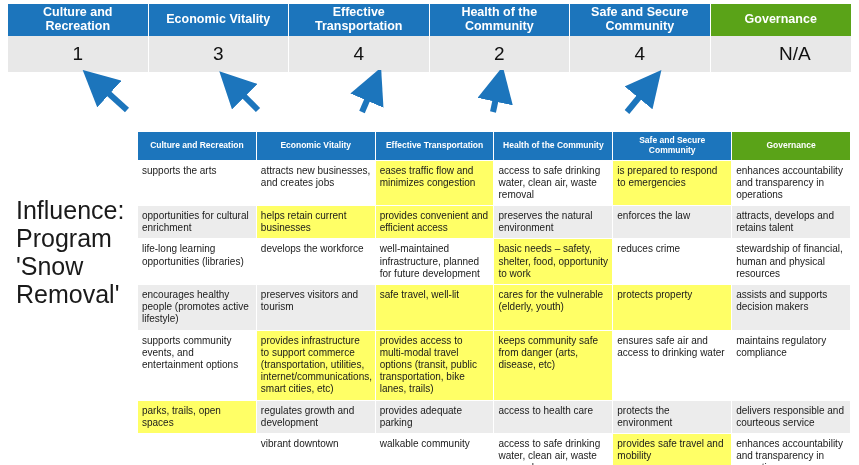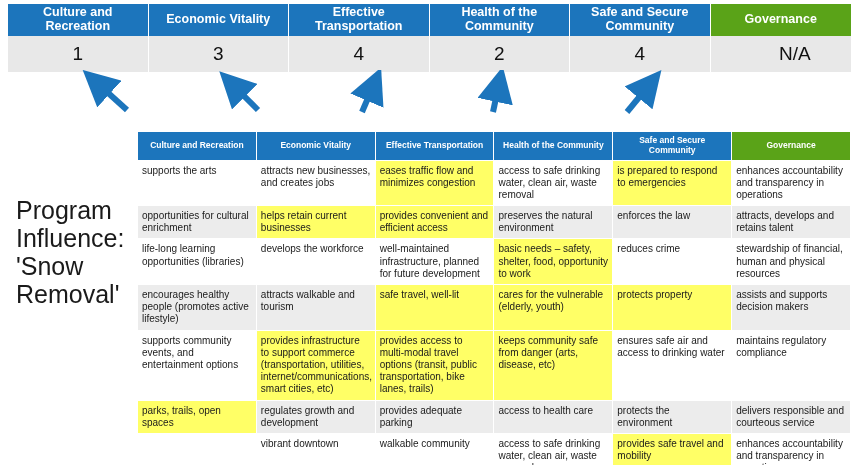--- a/index.html
+++ b/index.html
@@ -150,22 +150,22 @@
     </marker>
   </defs>
   <line x1="127" y1="40" x2="96" y2="12" stroke="#1c75bc" stroke-width="6" marker-end="url(#ah)"></line>
   <line x1="258" y1="40" x2="232" y2="14" stroke="#1c75bc" stroke-width="6" marker-end="url(#ah)"></line>
   <line x1="362" y1="42" x2="374" y2="14" stroke="#1c75bc" stroke-width="6" marker-end="url(#ah)"></line>
   <line x1="493" y1="42" x2="499" y2="14" stroke="#1c75bc" stroke-width="6" marker-end="url(#ah)"></line>
   <line x1="627" y1="42" x2="650" y2="14" stroke="#1c75bc" stroke-width="6" marker-end="url(#ah)"></line>
 </svg>
 
 <div id="program-label">
+  <div>Influence:</div>
   <div>Program</div>
-  <div>Influence:</div>
   <div>'Snow</div>
   <div>Removal'</div>
 </div>
 
 <table id="matrix">
   <colgroup>
     <col style="width:107px">
       <col style="width:107px">
       <col style="width:107px">
     <col style="width:107px">
@@ -202,21 +202,21 @@
       <tr>
         <td>life-long learning opportunities (libraries)</td>
         <td>develops the workforce</td>
         <td>well-maintained infrastructure, planned for future development</td>
         <td class="hl">basic needs – safety, shelter, food, opportunity to work</td>
         <td>reduces crime</td>
         <td>stewardship of financial, human and physical resources</td>
       </tr>
       <tr class="alt">
         <td>encourages healthy people (promotes active lifestyle)</td>
-        <td>attracts walkable and tourism</td>
+        <td>preserves visitors and tourism</td>
         <td class="hl">safe travel, well-lit</td>
         <td class="hl">cares for the vulnerable (elderly, youth)</td>
         <td class="hl">protects property</td>
         <td>assists and supports decision makers</td>
       </tr>
       <tr>
         <td>supports community events, and entertainment options</td>
         <td class="hl">provides infrastructure to support commerce (transportation, utilities, internet/communications, smart cities, etc)</td>
         <td class="hl">provides access to multi-modal travel options (transit, public transportation, bike lanes, trails)</td>
         <td class="hl">keeps community safe from danger (arts, disease, etc)</td>

